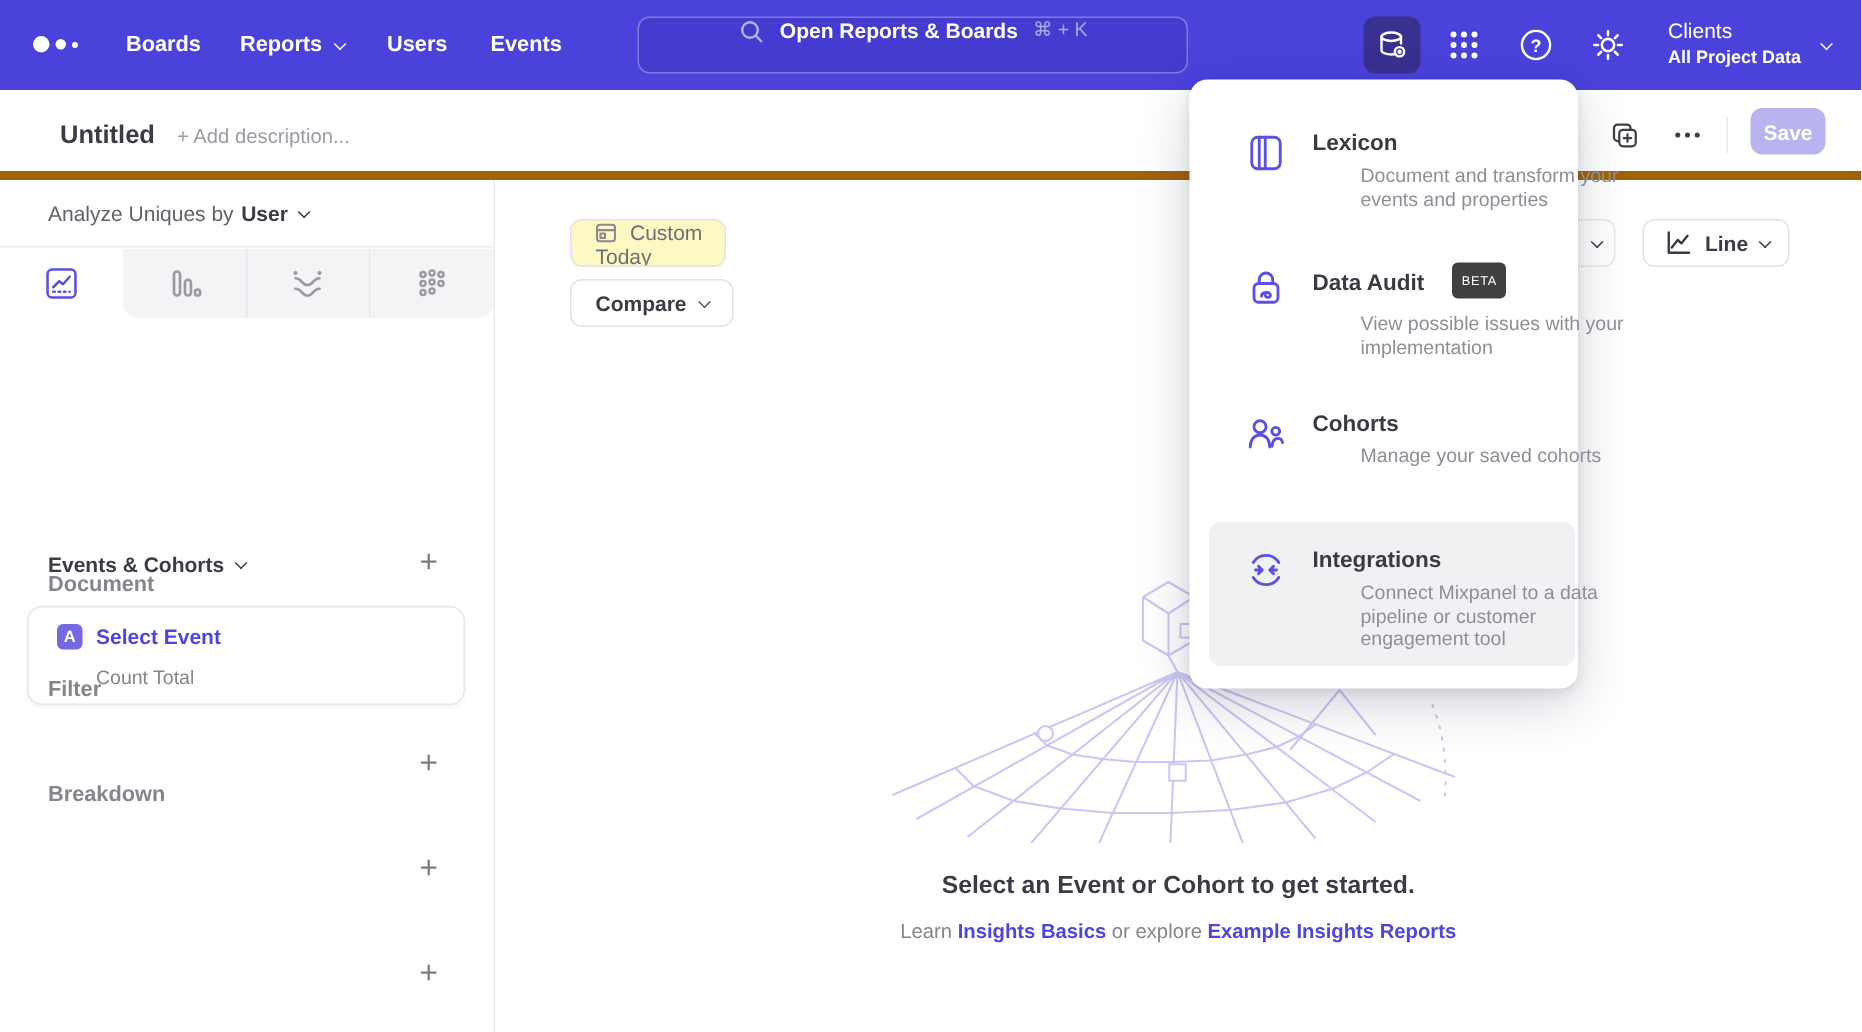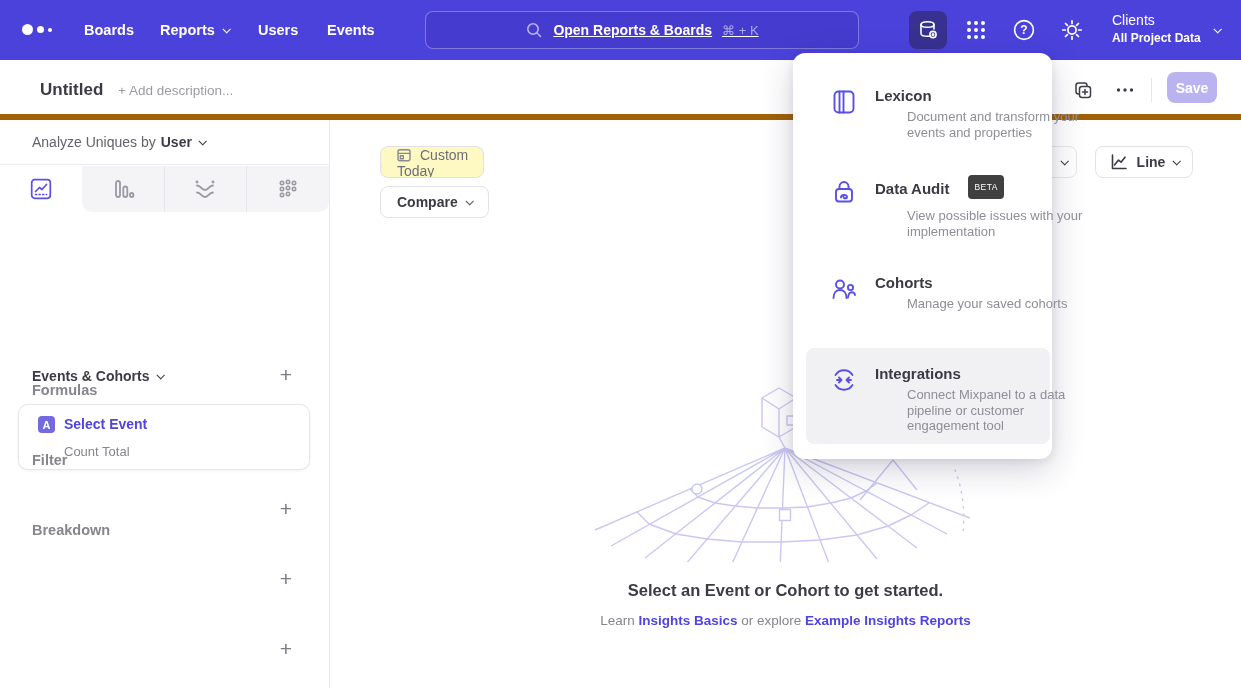--- a/index.html
+++ b/index.html
@@ -7,21 +7,21 @@
   body { font-family:"Liberation Sans", sans-serif; background:#ffffff; overflow:hidden; }
   .screen { position:relative; width:1241px; height:688px; background:#fff; overflow:hidden; }
 
   
   .topnav { position:absolute; left:0; top:0; width:1241px; height:60px; background:#4b42dc; z-index:40; }
   .logo { position:absolute; left:22px; top:24px; display:flex; align-items:center; gap:4px; }
   .logo i { display:block; border-radius:50%; background:#fff; }
   .logo i.d1{ width:11px; height:11px; } .logo i.d2{ width:7px; height:7px; } .logo i.d3{ width:4px; height:4px; }
   .navitem { position:absolute; top:0; height:60px; display:flex; align-items:center; color:#fff; font-size:14.5px; font-weight:600; cursor:pointer; }
   .chev { width:6px; height:6px; border-right:1.7px solid currentColor; border-bottom:1.7px solid currentColor; transform:rotate(45deg) translateY(-1px); display:inline-block; margin-left:8px; }
-  .searchbar { position:absolute; left:425px; top:11px; width:434px; height:38px; background:#453bce; border:1px solid rgba(255,255,255,.32); border-radius:8px; display:flex; align-items:center; justify-content:center; gap:10px; color:#fff; cursor:text;text-decoration:underline; }
+  .searchbar { position:absolute; left:425px; top:11px; width:367px; height:38px; background:#453bce; border:1px solid rgba(255,255,255,.32); border-radius:8px; display:flex; justify-content:center; gap:10px; color:#fff; cursor:text; }
   .searchbar .ph { font-size:14px; font-weight:600; }
   .searchbar .kbd { font-size:13px; color:rgba(255,255,255,.55); font-weight:400; }
   .navicon { position:absolute; top:11px; width:38px; height:38px; border-radius:8px; display:flex; align-items:center; justify-content:center; cursor:pointer; color:#fff; }
   .navicon.active { background:#393190; }
   .project { position:absolute; left:1112px; top:11px; color:#fff; cursor:pointer; }
   .project .org { font-size:14px; font-weight:400; line-height:19px; }
   .project .pname { font-size:12px; font-weight:700; line-height:16px; }
   .project-chev { position:absolute; left:1206px; top:27px; color:#fff; }
 
   
@@ -226,21 +226,21 @@
       <span class="chev"></span>
     </div>
     <span class="plus" style="top:248px">+</span>
 
     <div class="event-card">
       <span class="abadge">A</span>
       <span class="sel-event">Select Event</span>
       <span class="count-total">Count Total</span>
     </div>
 
-    <div class="side-section" style="top:262px">Formulas</div>
+    <div class="side-section" style="top:262px">Document</div>
     <span class="plus" style="top:382px">+</span>
     <div class="side-section" style="top:332px">Filter</div>
     <span class="plus" style="top:452px">+</span>
     <div class="side-section" style="top:402px">Breakdown</div>
     <span class="plus" style="top:522px">+</span>
   </div>
 
   <div class="seg-group">
     <div class="seg">
       <svg class="cal" width="16" height="16" viewBox="0 0 16 16" fill="none" stroke="#8a8a93" stroke-width="1.4" stroke-linejoin="round">

